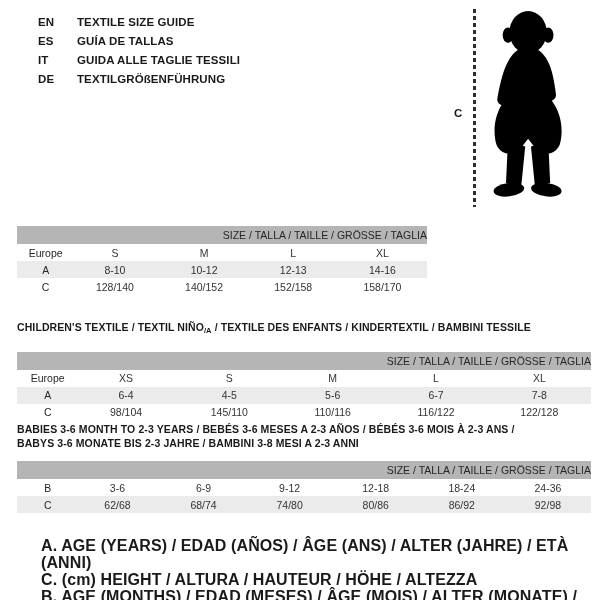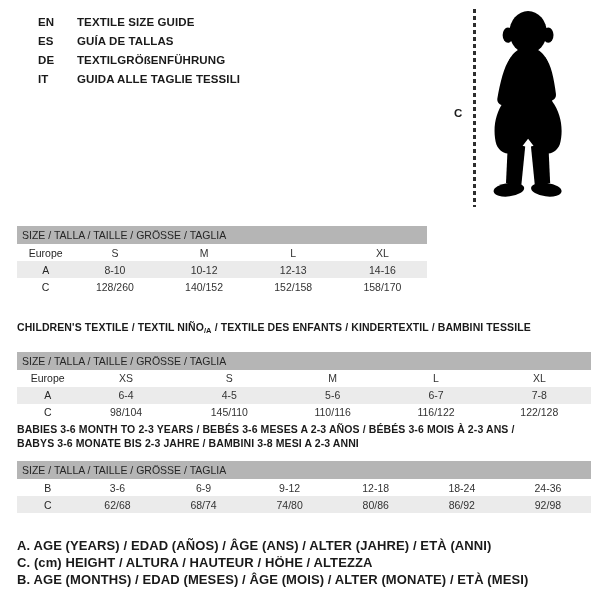--- a/index.html
+++ b/index.html
@@ -23,54 +23,54 @@
   .hlabel{position:absolute;left:4px;top:101px;font-weight:bold;font-size:11.5px;color:#1a1a1a;}
   .baby{position:absolute;left:32px;top:3px;}
 
   
   .section{position:absolute;left:17px;}
   .sec-junior{top:214px;width:410px;}
   .sec-children{top:321px;width:574px;}
   .sec-babies{top:423px;width:574px;}
   .sec-title{font-weight:bold;font-size:10.5px;line-height:13.5px;color:#1a1a1a;letter-spacing:0.1px;}
   .sub{font-size:7.5px;vertical-align:-2px;}
-  .sizebar{background:#b5b5b5;color:#262626;font-size:10.5px;line-height:12px;padding:3px 0 3px 5px;}
+  .sizebar{background:#b5b5b5;color:#262626;font-size:10.5px;line-height:12px;padding:3px 0 3px 5px;text-align:right;}
   .mt-j{margin-top:12px;}
   .mt-c{margin-top:14px;}
   .mt-b{margin-top:11px;}
   table{width:100%;border-collapse:collapse;table-layout:fixed;font-size:10.5px;color:#333;}
   td{padding:2.5px 0;text-align:center;overflow:hidden;white-space:nowrap;}
   td.rowlabel{text-align:center;padding-left:4px;color:#262626;}
   tr.striped{background:#ebebeb;}
 
   
   .legend{position:absolute;left:17px;top:537px;}
-  .legend-line{font-weight:bold;font-size:13px;line-height:17px;color:#1a1a1a;letter-spacing:0.1px;}
+  .legend-line{font-weight:bold;font-size:16px;line-height:17px;color:#1a1a1a;letter-spacing:0.1px;margin-left:24px;}
 </style>
 </head>
 <body>
 
 <div class="canvas">
 
   <div class="lang-block">
     <div class="lang-row">
       <span class="lang-code">EN</span>
       <span>TEXTILE SIZE GUIDE</span>
     </div>
     <div class="lang-row">
       <span class="lang-code">ES</span>
       <span>GUÍA DE TALLAS</span>
     </div>
     <div class="lang-row">
+      <span class="lang-code">IT</span>
+      <span>GUIDA ALLE TAGLIE TESSILI</span>
+    </div>
+    <div class="lang-row">
       <span class="lang-code">DE</span>
       <span>TEXTILGRÖßENFÜHRUNG</span>
-    </div>
-    <div class="lang-row">
-      <span class="lang-code">IT</span>
-      <span>GUIDA ALLE TAGLIE TESSILI</span>
     </div>
   </div>
 
   <div class="figure">
     <span class="hlabel">C</span>
     <div class="hline"></div>
     <svg class="baby" width="96" height="202" viewBox="0 0 100 210" xmlns="http://www.w3.org/2000/svg">
       <g fill="#000000">
 
         <ellipse cx="27" cy="27" rx="5.5" ry="8"></ellipse>
@@ -116,21 +116,21 @@
         </tr>
         <tr class="striped">
           <td class="rowlabel">A</td>
           <td>8-10</td>
           <td>10-12</td>
           <td>12-13</td>
           <td>14-16</td>
         </tr>
         <tr>
           <td class="rowlabel">C</td>
-          <td>128/260</td>
+          <td>128/140</td>
           <td>140/152</td>
           <td>152/158</td>
           <td>158/170</td>
         </tr>
       </tbody>
     </table>
   </div>
 
   <div class="section sec-children">
     <div class="sec-title"><span>CHILDREN'S TEXTILE / TEXTIL NIÑO</span><span class="sub">/A</span><span> / TEXTILE DES ENFANTS / KINDERTEXTIL / BAMBINI TESSILE</span></div>

